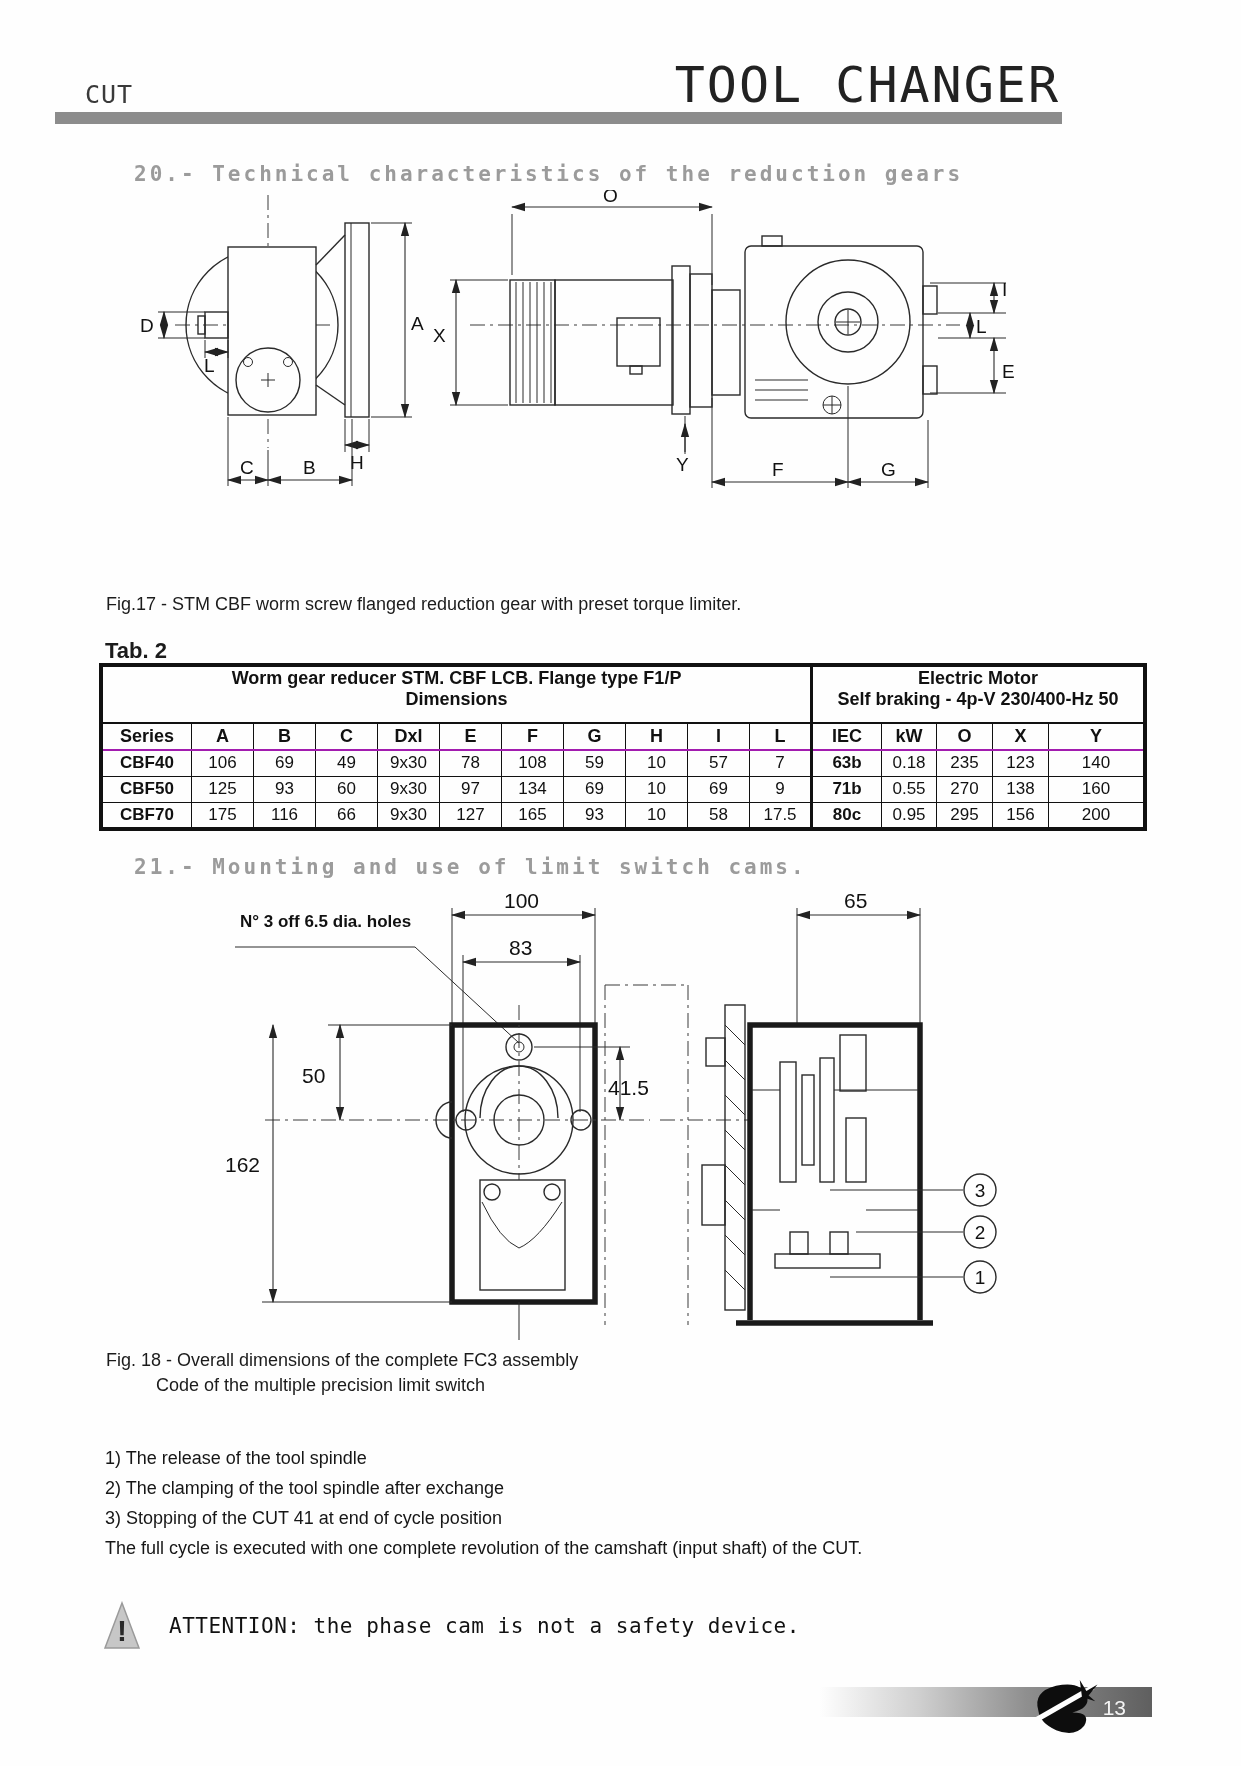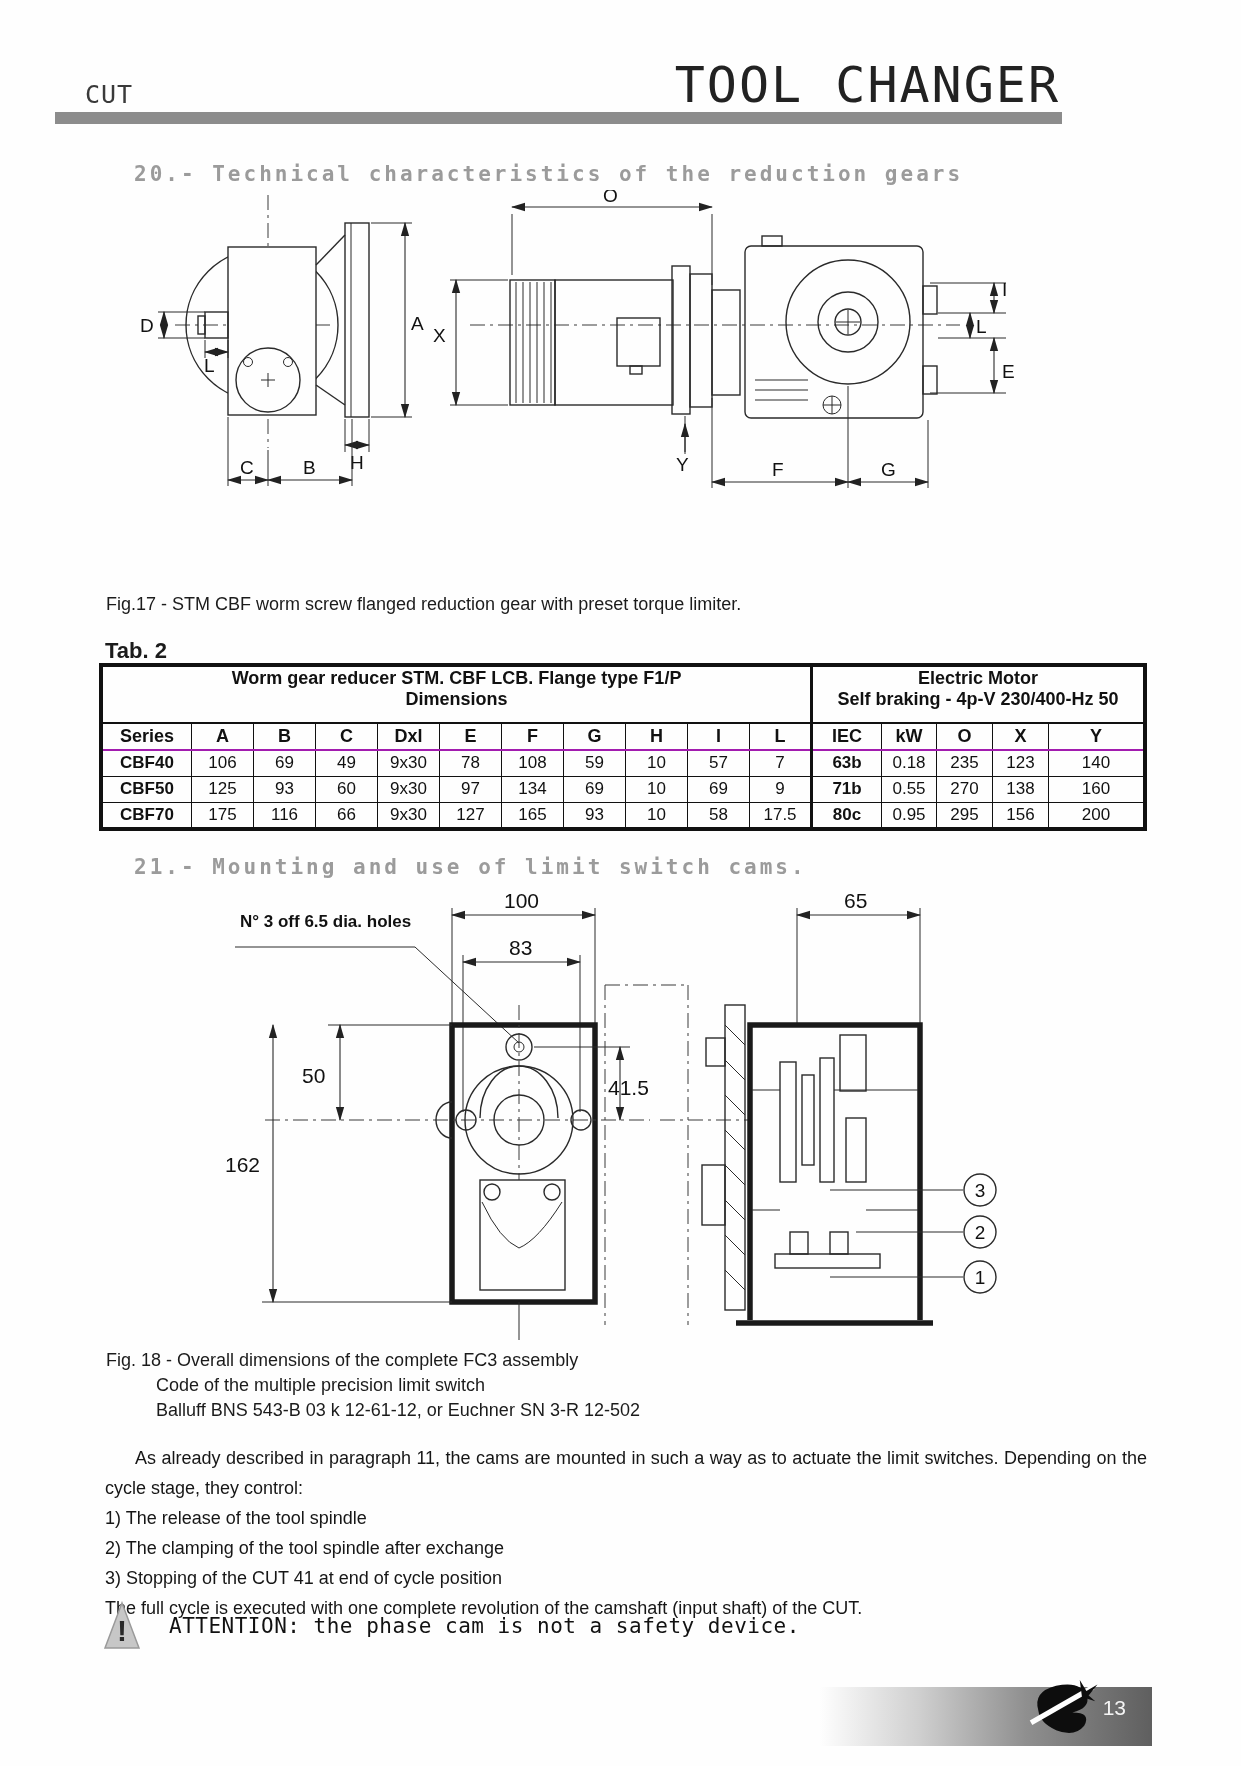--- a/index.html
+++ b/index.html
@@ -53,21 +53,21 @@
   .tab2 { border:3px solid #111; outline:1px solid #111; }
 
   
   .body-text { position:absolute; left:105px; top:1443px; width:1042px; font-size:18px; line-height:30px; color:#161616; }
   .body-text .p1 { text-align:justify; text-indent:30px; }
   .body-text .list { }
   .attention-row { position:absolute; left:103px; top:1601px; display:flex; align-items:center; }
   .attention-text { margin-left:28px; font-size:21px; color:#111; letter-spacing:0.5px; }
 
   
-  .footer-bar { position:absolute; left:820px; top:1687px; width:332px; height:59px;
+  .footer-bar { position:absolute; left:820px; top:1687px; width:332px; height:30px;
     background:linear-gradient(90deg, rgba(250,250,250,0) 0%, #cfcfcf 30%, #8f8f8f 62%, #5f5f5f 100%); }
   .page-number { position:absolute; right:26px; top:9px; font-size:21px; color:#f4f4f4; }
   .footer-logo { position:absolute; left:208px; top:-10px; }
 </style>
 </head>
 <body>
 
 <div class="page">
 
   <div class="product-name tech">CUT</div>
@@ -411,25 +411,23 @@
       <g>
         <circle class="draw" cx="850" cy="397" r="16"></circle>
         <text class="callout-n" x="850" y="404" text-anchor="middle">1</text>
       </g>
     </g>
   </svg>
 
   <div class="caption cap18">
     <div>Fig.  18 - Overall dimensions of the complete FC3 assembly</div>
     <div class="cap-indent">Code of the multiple precision limit switch</div>
-    <div class="cap-indent">Balluff  BNS 543-B 03 k 12-61-12, or Euchner  SN 3-R 12-502</div>
   </div>
 
   <div class="body-text">
-    <div class="p1">As already described in paragraph 11, the cams are mounted in such a way as to actuate the limit switches. Depending on the cycle stage, they control:</div>
     <div class="list">
       <div>1) The release of the tool spindle</div>
       <div>2) The clamping of the tool spindle after exchange</div>
       <div>3) Stopping of the CUT 41 at end of cycle position</div>
     </div>
     <div>The full cycle is executed with one complete revolution of the camshaft (input shaft) of the CUT.</div>
   </div>
 
   <div class="attention-row">
     <svg width="38" height="50" viewBox="0 0 38 50">

